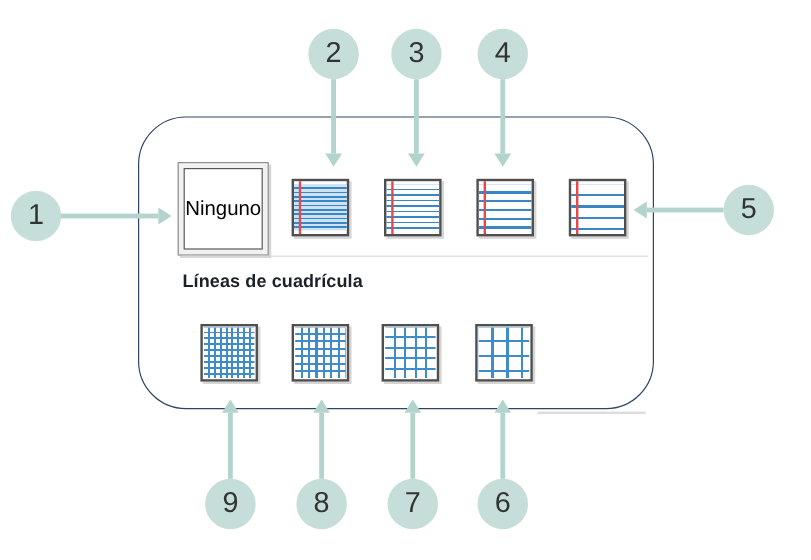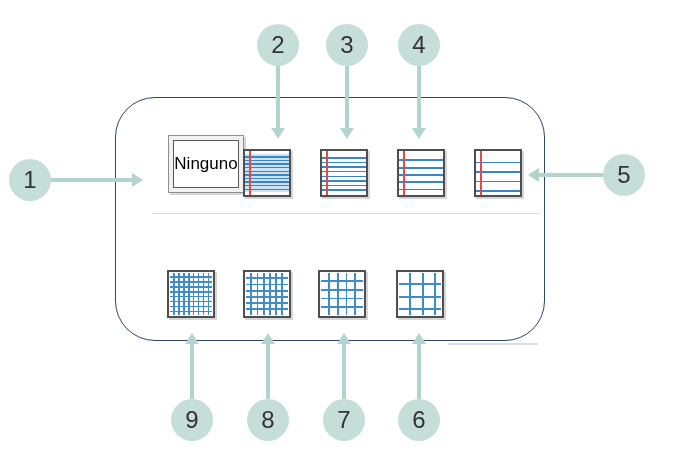--- a/index.html
+++ b/index.html
@@ -24,21 +24,21 @@
   }
   .title1 { left:152px; top:103px; }
   .title2 { left:152px; top:226px; }
   .divider {
     position:absolute; left:152px; top:213px; width:388px; height:1px;
     background:#d9d9d9;
   }
 
   
   .ninguno {
-    position:absolute; left:168px; top:135px; width:76px; height:58px;
+    position:absolute; left:148px; top:135px; width:76px; height:78px;
     border:1px solid #8f8f8f; background:#f1f1f1; padding:4px;
     box-sizing:border-box; box-shadow:2px 2px 0 #d6d6d6;
   }
   .ninguno-inner {
     width:100%; height:100%; border:1px solid #585858; background:#ffffff;
     display:flex; align-items:center; justify-content:center;
     font-size:17px; color:#000; box-sizing:border-box;
   }
 
   
@@ -125,20 +125,21 @@
     <div class="lines lines-standard"></div>
     <div class="redline"></div>
   </div>
   <div class="thumb r4">
     <div class="lines lines-wide"></div>
     <div class="redline"></div>
   </div>
 
   <div class="divider"></div>
 
+  <div class="sec-title title2">Líneas de cuadrícula</div>
 
   <div class="thumb g1">
     <div class="gridfill grid-s"></div>
   </div>
   <div class="thumb g2">
     <div class="gridfill grid-ms"></div>
   </div>
   <div class="thumb g3">
     <div class="gridfill grid-m"></div>
   </div>

